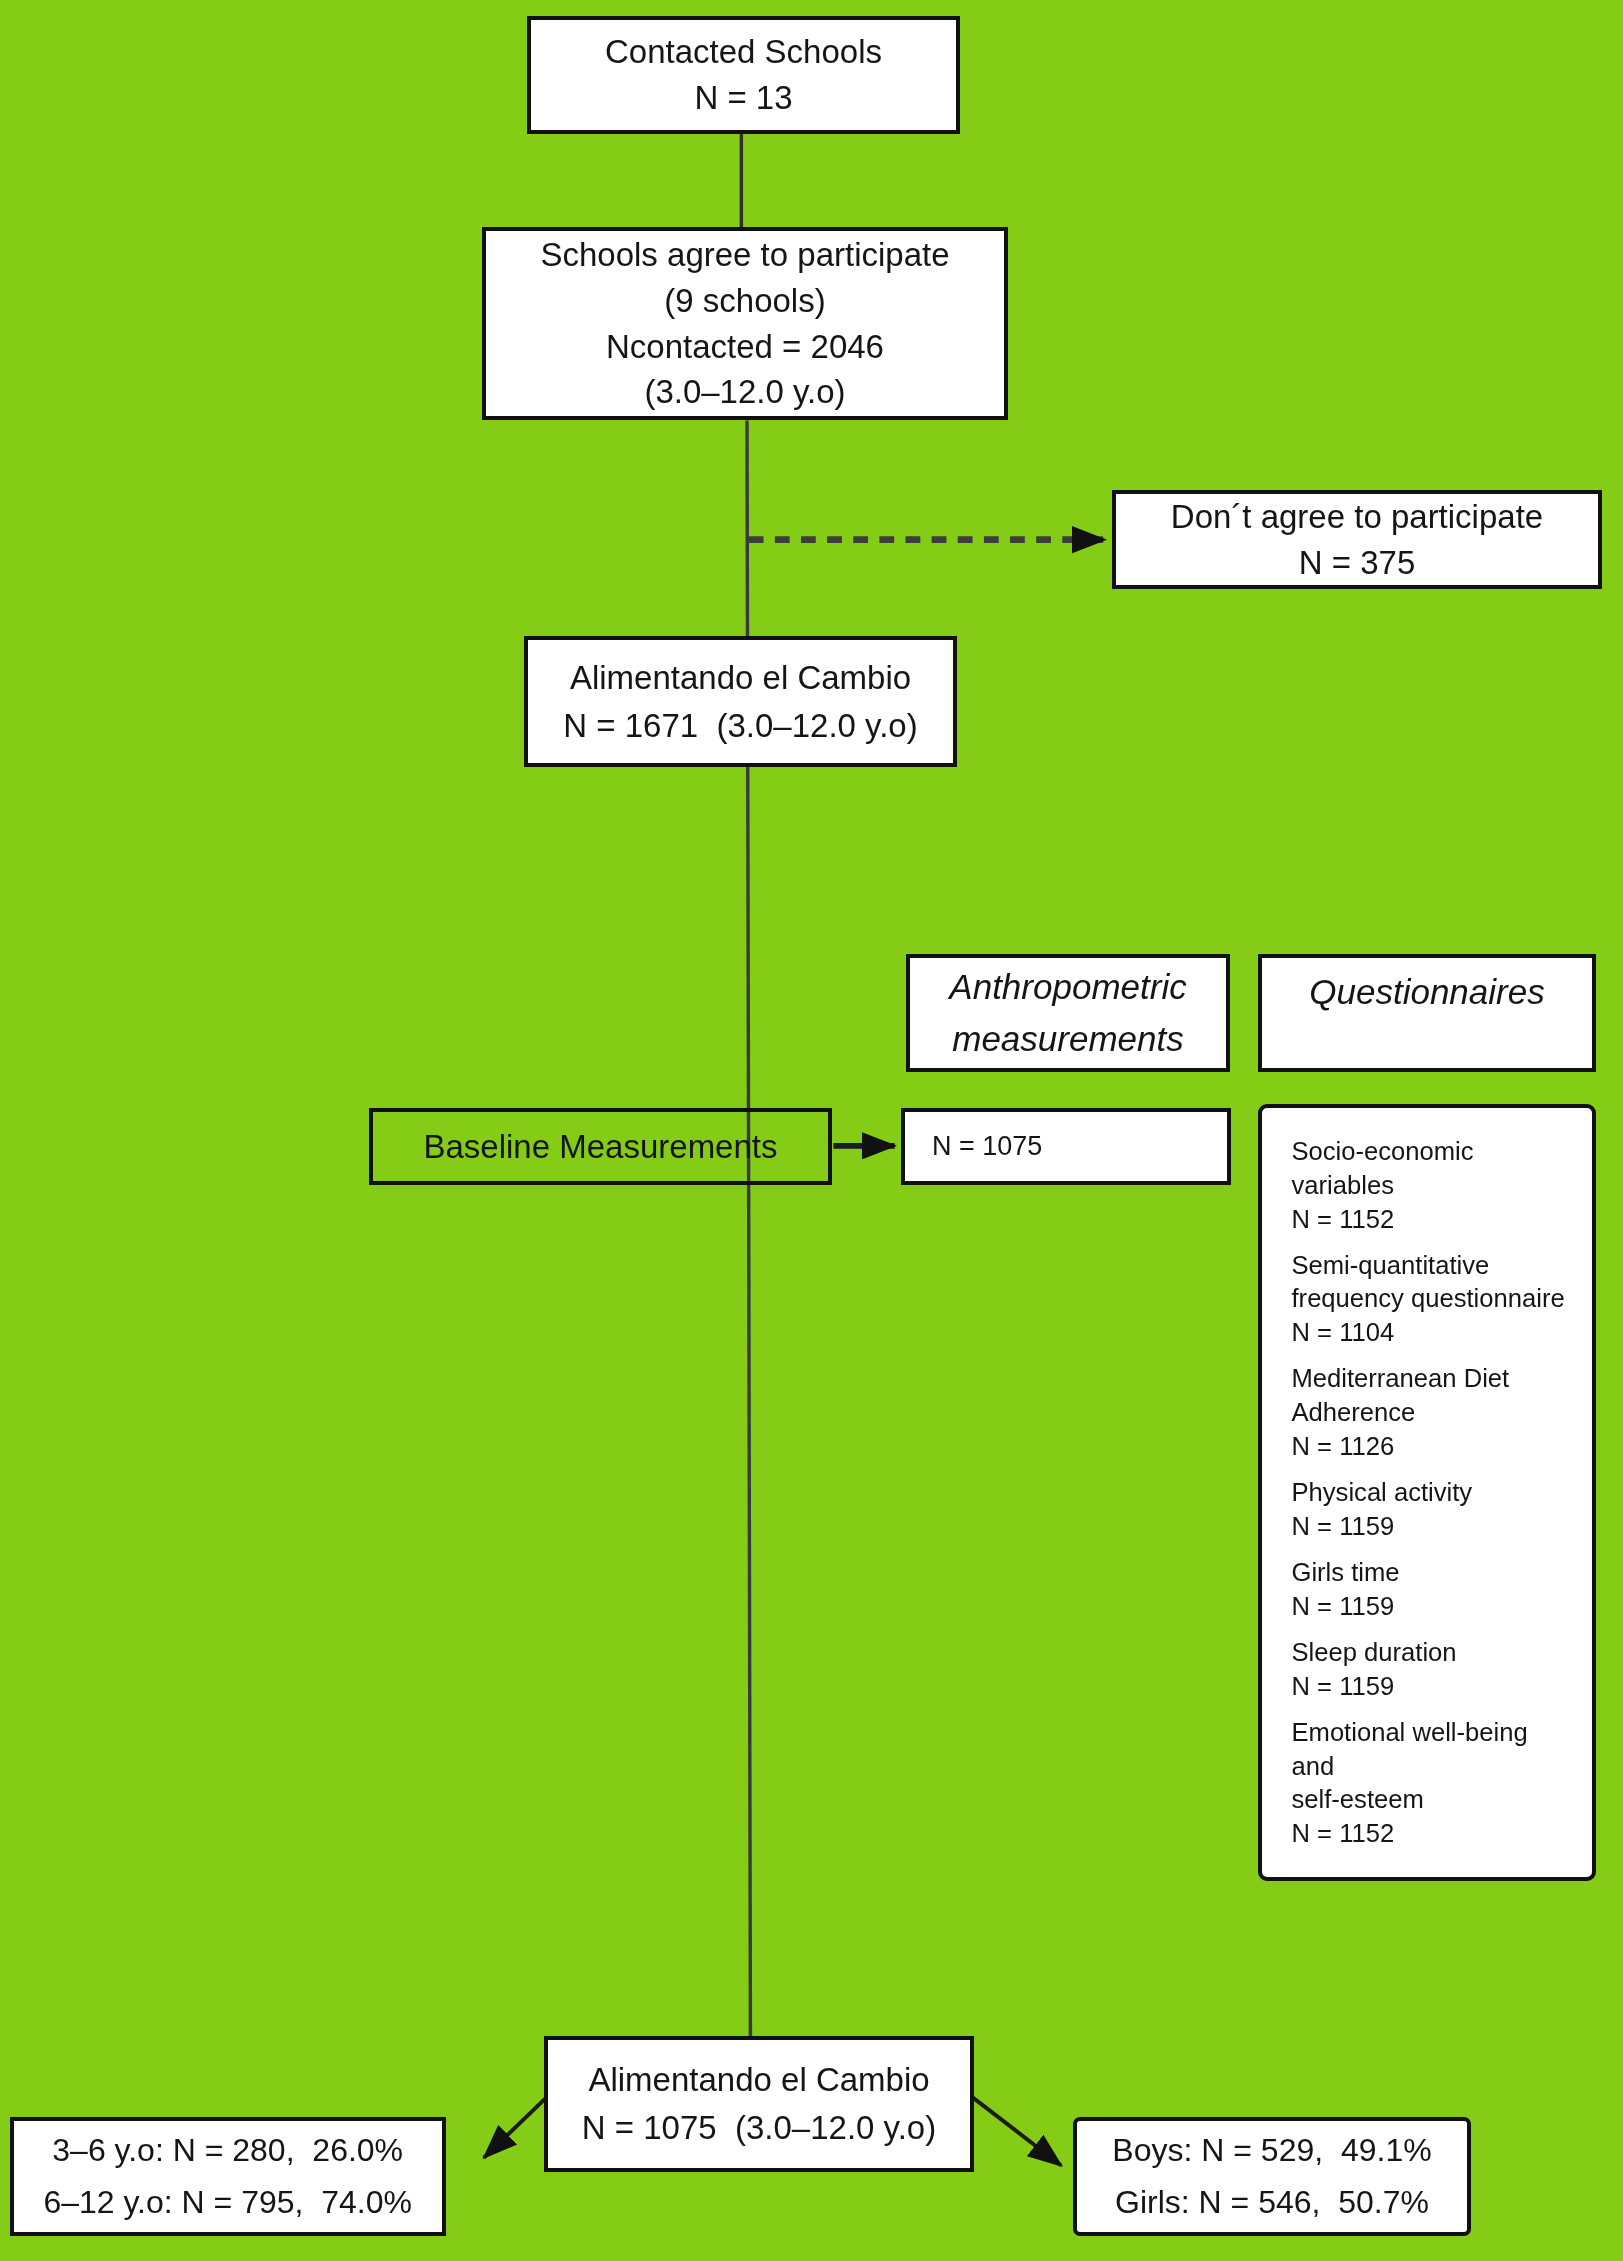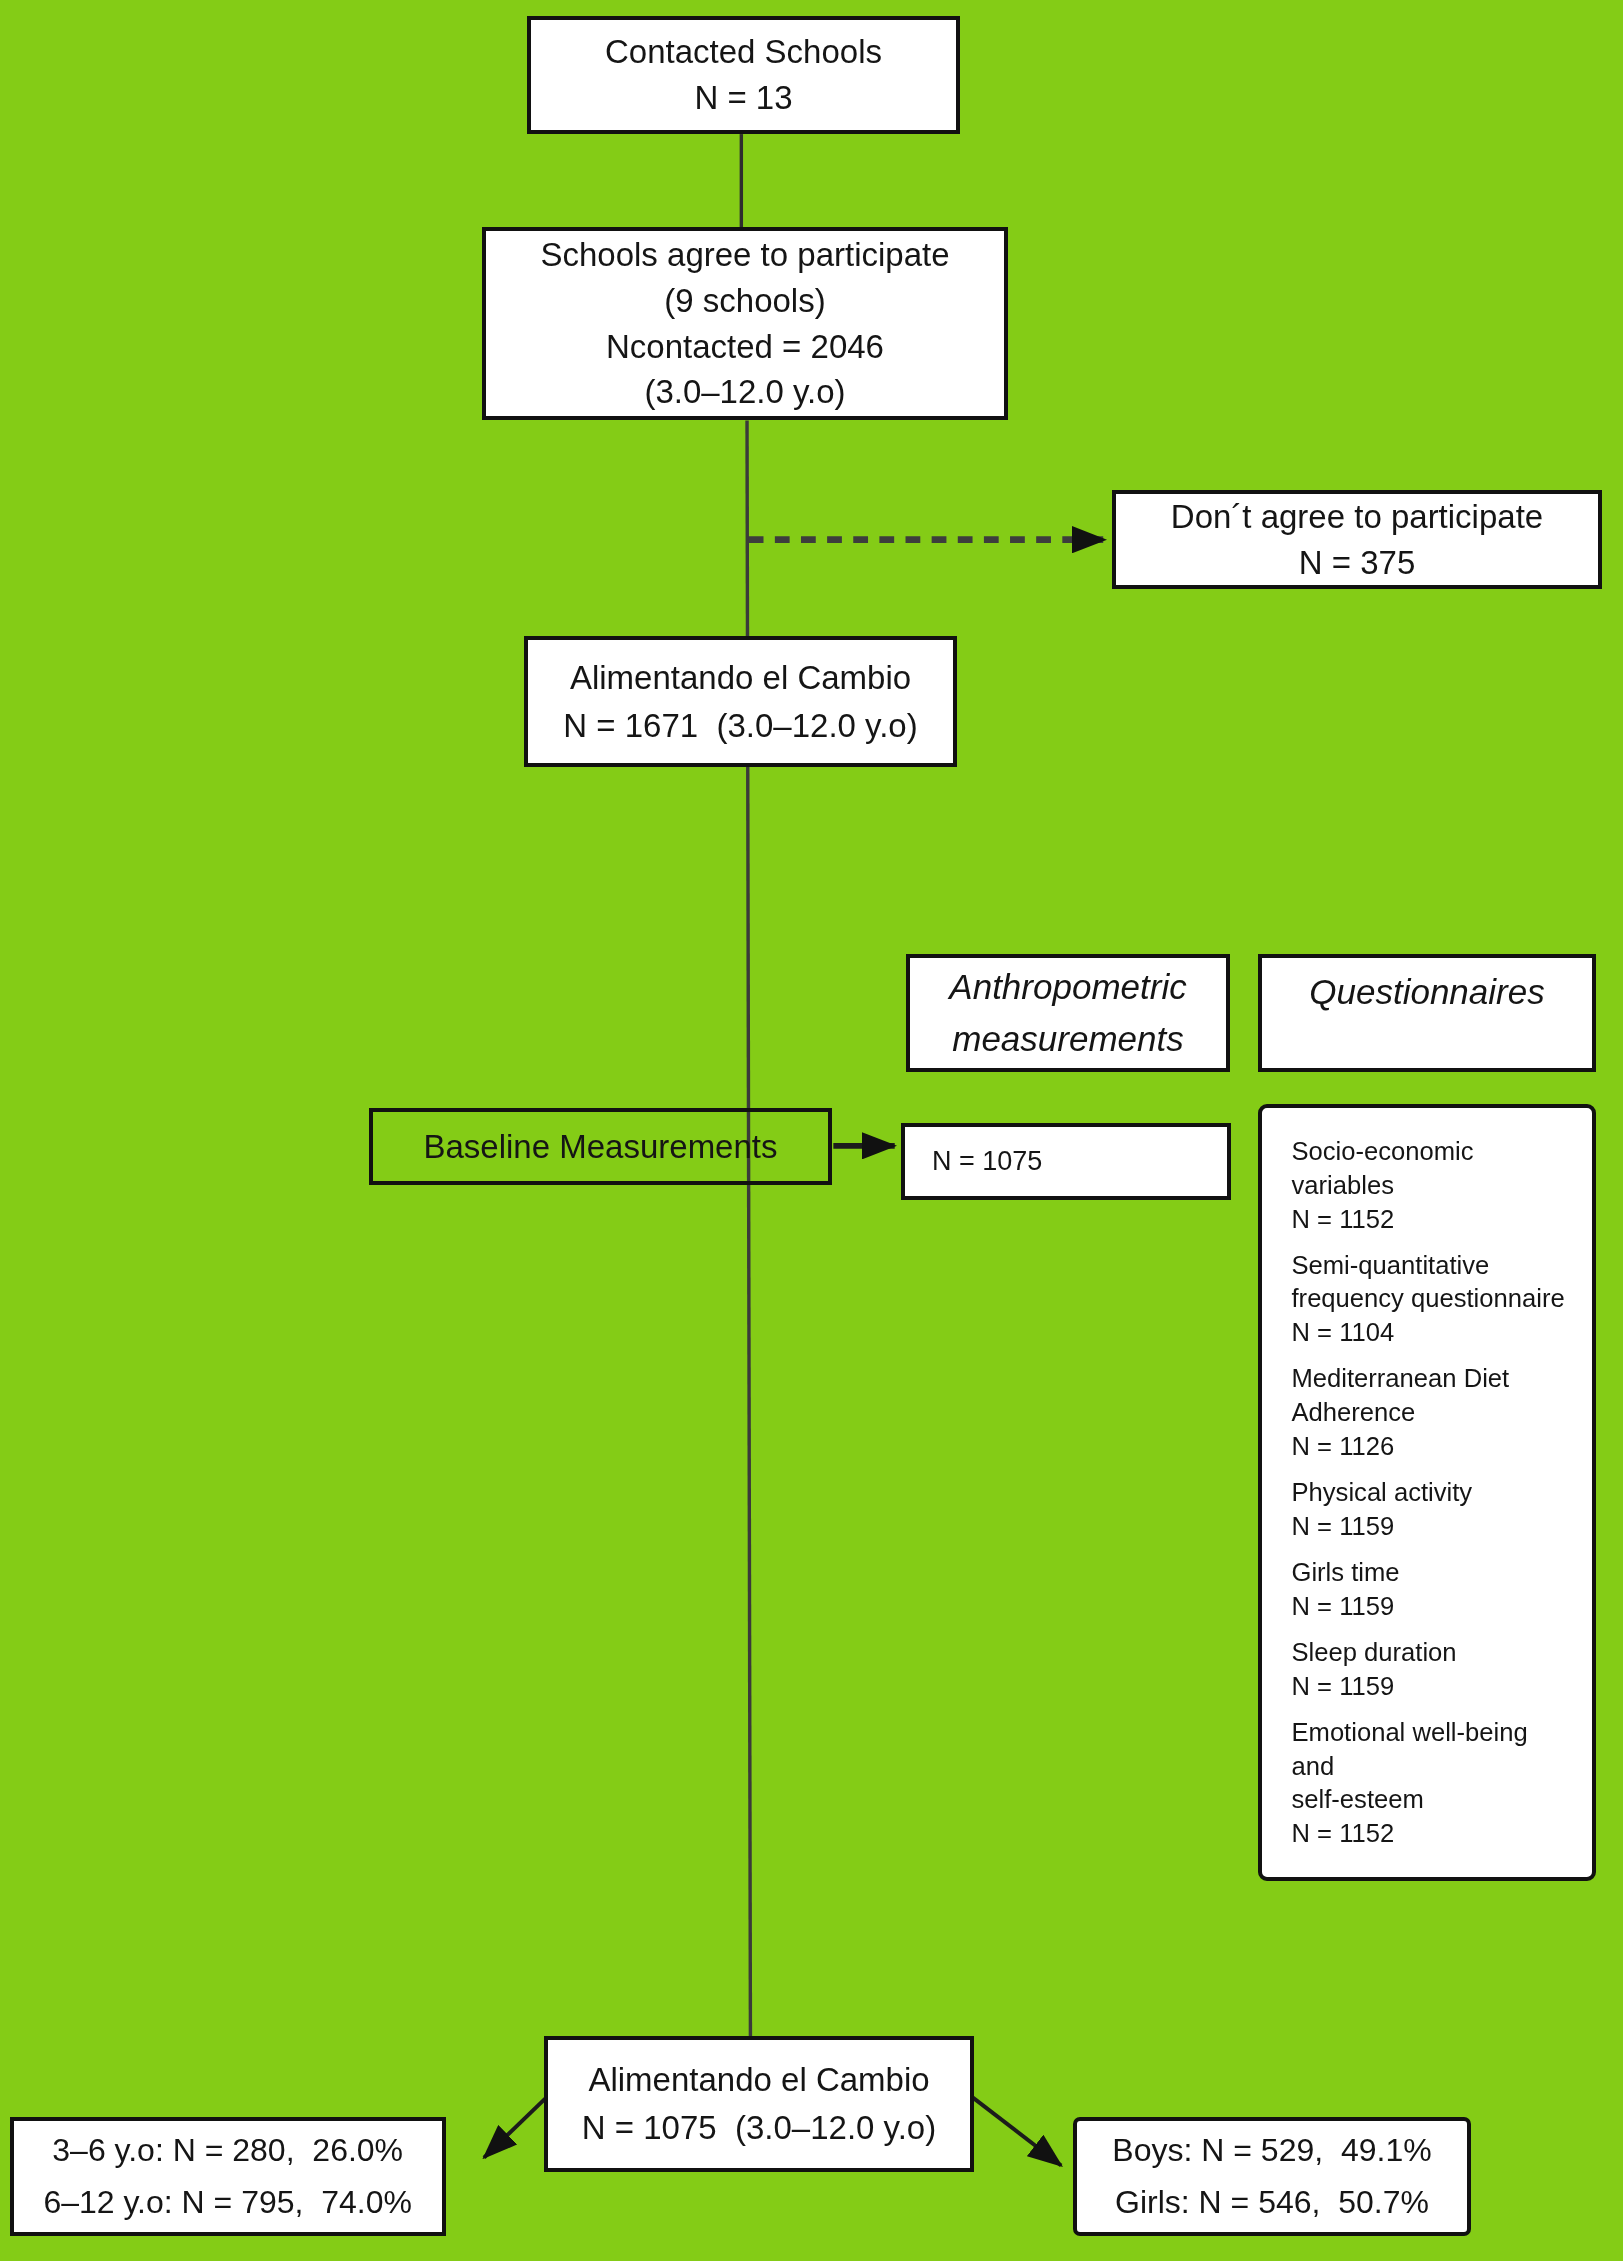--- a/index.html
+++ b/index.html
@@ -33,21 +33,21 @@
     align-items: center;
     justify-content: center;
     text-align: center;
     z-index: 2;
   }
   .box .bline { white-space: pre-wrap; }
   .transparent-bg { background: transparent; }
   .f-large  { font-size: 33px; line-height: 1.38; }
   .f-main   { font-size: 33px; line-height: 1.45; }
   .f-italic { font-size: 35px; line-height: 1.5; font-style: italic; }
-  .f-small  { font-size: 27px; line-height: 1.4; margin-top: 15px; }
+  .f-small  { font-size: 27px; line-height: 1.4; }
   .f-split  { font-size: 32px; line-height: 1.62; }
   #box-anthro-n {
     align-items: flex-start;
     text-align: left;
     padding-left: 27px;
   }
   #box-questionnaire-detail {
     align-items: stretch;
     justify-content: space-between;
     text-align: left;

